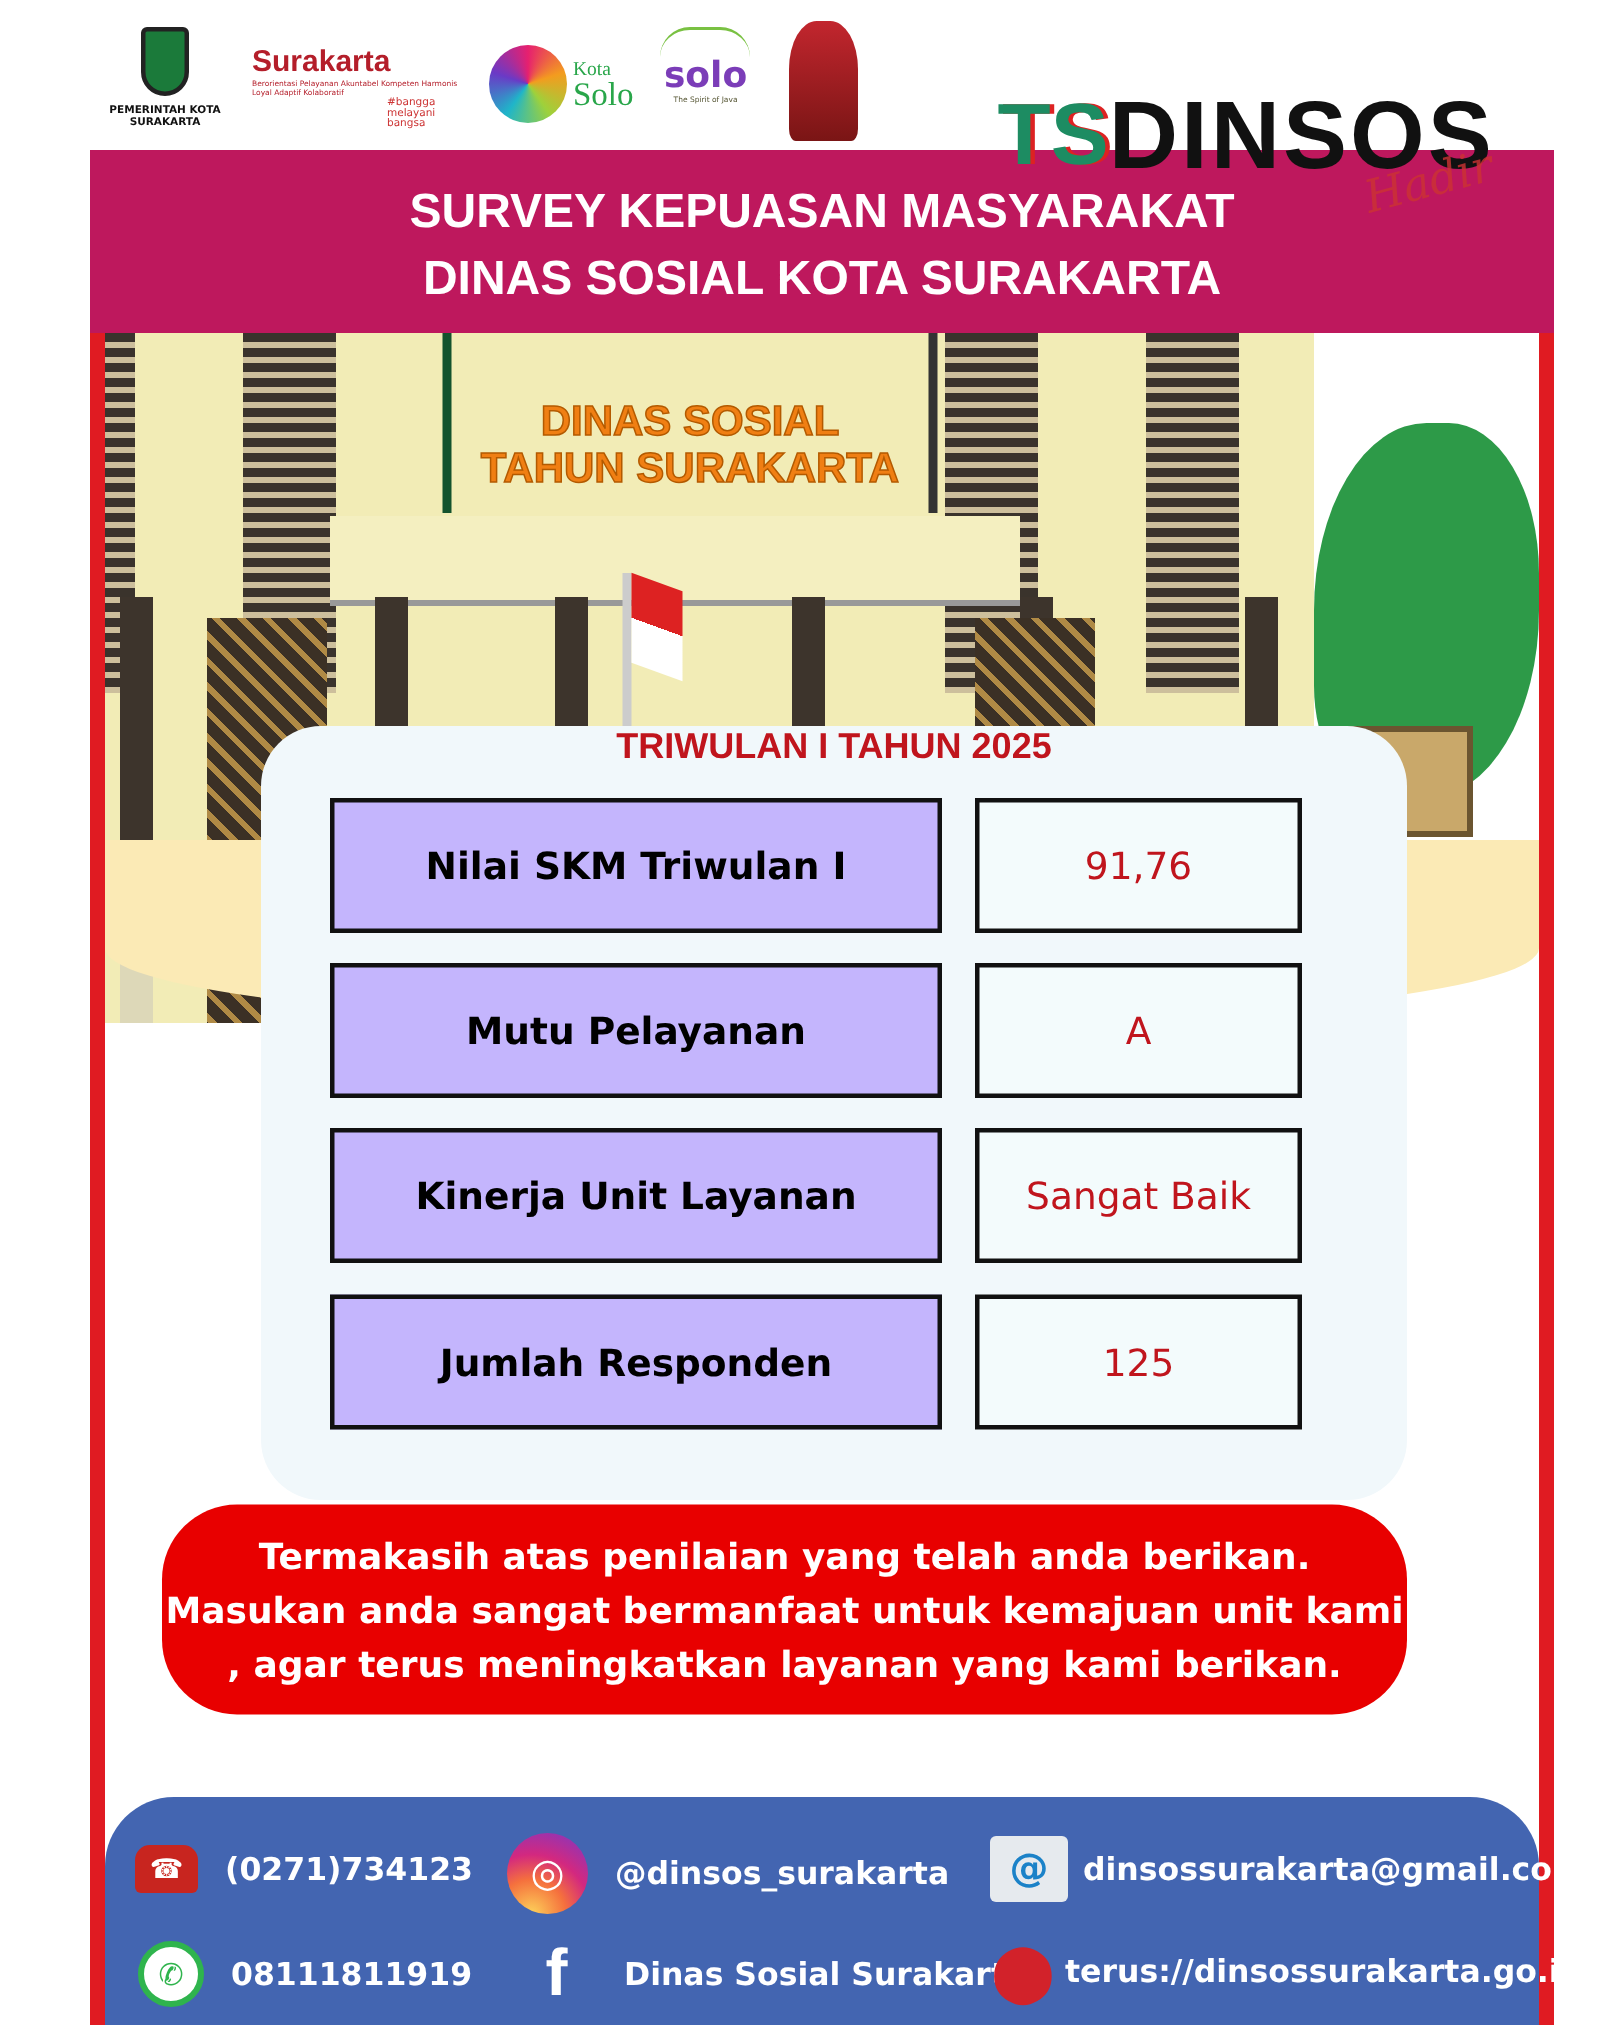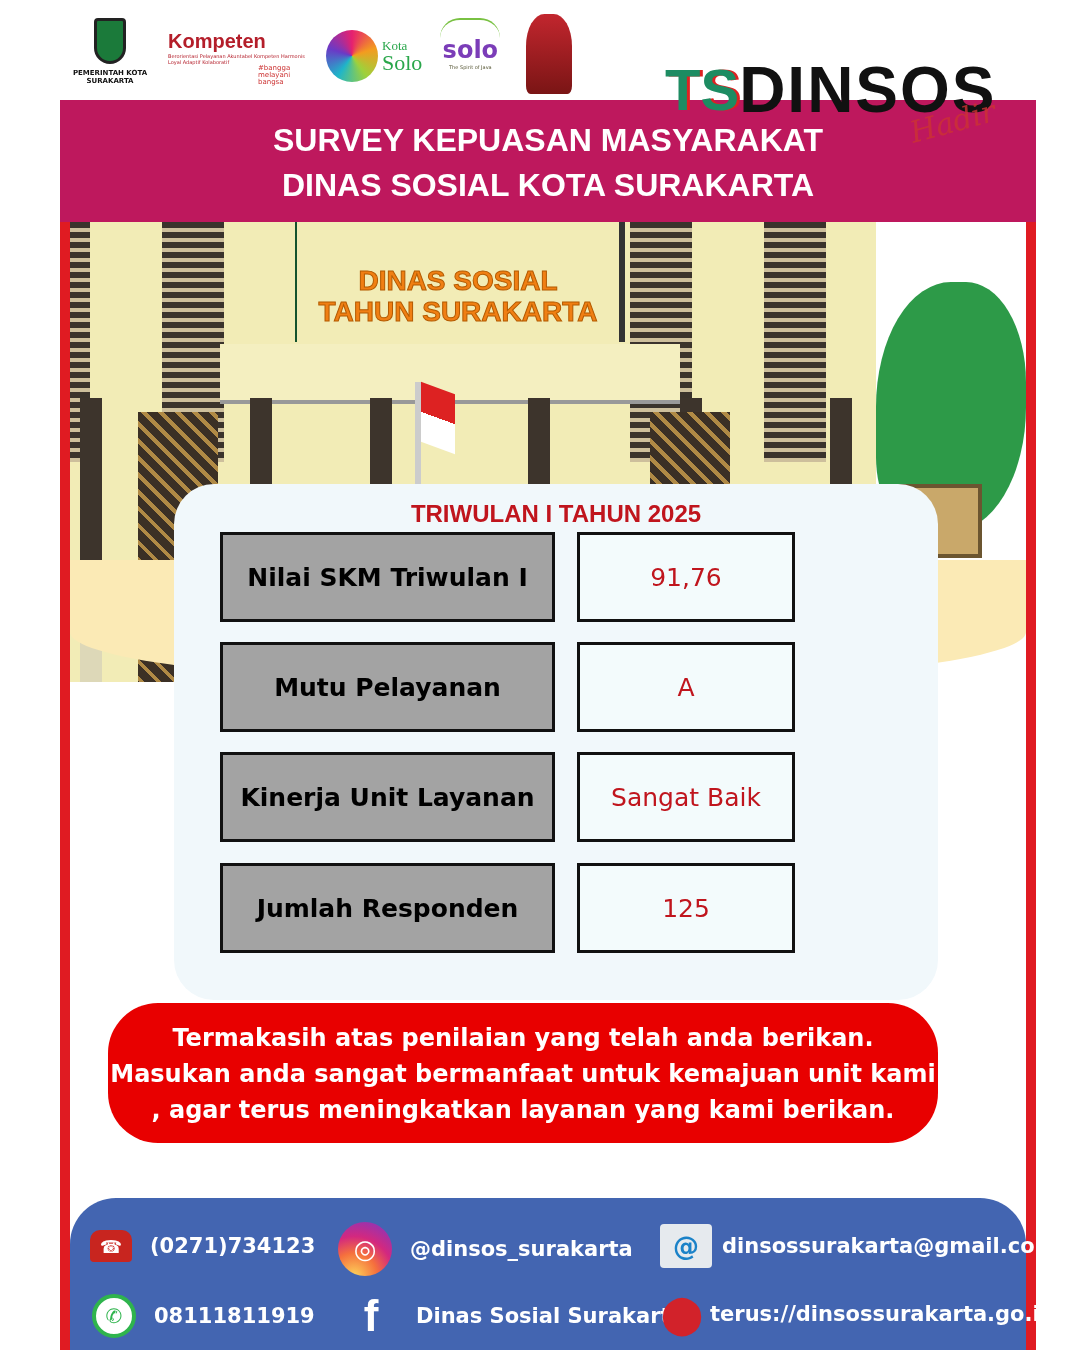--- a/index.html
+++ b/index.html
@@ -20,34 +20,34 @@
 .solo2 .sp{font-size:5px;color:#553}
 .wayang{width:46px;height:80px;background:linear-gradient(#c2262e,#7a1515);border-radius:40% 40% 10% 10%;margin-left:8px}
 .dinsos-logo{position:absolute;top:58px;left:665px;display:flex;align-items:center;z-index:3}
 .dinsos-logo .ts{font-size:58px;font-weight:900;color:#1d8c62;font-family:"Liberation Sans",sans-serif;line-height:1;text-shadow:3px 0 #d22}
 .dinsos-logo .d{font-size:64px;font-weight:900;color:#111;font-family:"Liberation Sans",sans-serif;letter-spacing:2px;line-height:1}
 .dinsos-logo .hd{position:absolute;right:0;top:46px;color:#c33;font-family:"DejaVu Serif",serif;font-style:italic;font-size:30px;opacity:.8;transform:rotate(-15deg)}
 .frame{position:absolute;top:100px;left:60px;width:976px;height:1260px;border-left:10px solid #e01b22;border-right:10px solid #e01b22;background:#fff}
 .banner{position:absolute;top:100px;left:60px;width:976px;height:122px;background:#be185d;text-align:center;color:#fff;font-weight:bold;font-size:32px;padding-top:18px;line-height:1.4;font-family:"Liberation Sans",sans-serif}
 .building{position:absolute;top:222px;left:70px;width:806px;height:460px;background:#f2ecb6;overflow:hidden}
 .building .col{position:absolute;top:0;width:62px;height:240px;background:repeating-linear-gradient(#3a332c 0 6px,#cdbf9c 6px 10px)}
-.building .sign{position:absolute;top:0;left:225px;width:330px;height:120px;text-align:center;padding-top:44px;color:#f07f13;font-weight:bold;font-size:28px;line-height:1.1;font-family:"Liberation Sans",sans-serif;-webkit-text-stroke:1px #b35a00;border-left:2px solid #14532d;border-right:6px solid #333}
+.building .sign{position:absolute;top:0;left:225px;width:330px;height:120px;text-align:center;padding-top:44px;color:#f07f13;font-weight:bold;font-size:28px;line-height:1.1;font-family:"Liberation Sans",sans-serif;-webkit-text-stroke:1px #b35a00;border-left:6px solid #14532d;border-right:6px solid #333}
 .building .plat{position:absolute;top:122px;left:150px;width:460px;height:60px;background:#f4efc0;border-bottom:4px solid #999}
 .building .pil{position:absolute;top:176px;width:22px;height:300px;background:linear-gradient(#3d342c 0 70%,#ddd8b8 70%)}
 .building .door{position:absolute;top:190px;width:80px;height:280px;background:repeating-linear-gradient(45deg,#3b3025 0 8px,#b08a45 8px 12px)}
 .flag{position:absolute;top:160px;left:345px;width:6px;height:320px;background:#ccc}
 .flagc{position:absolute;top:166px;left:351px;width:34px;height:60px;background:linear-gradient(#d22 50%,#fff 50%);transform:skewY(20deg)}
 .garden{position:absolute;top:222px;left:876px;width:150px;height:460px;background:#fff}
 .tree{position:absolute;top:60px;left:0;width:150px;height:250px;background:#2d9a48;border-radius:50% 40% 50% 30%}
 .board{position:absolute;top:262px;left:-24px;width:130px;height:74px;background:#c9a86a;border:4px solid #6b5530}
 .ground{position:absolute;top:560px;left:70px;width:956px;height:120px;background:#fbeab5;border-radius:0 0 40% 40%}
 .card{position:absolute;top:484px;left:174px;width:764px;height:516px;background:#f1f8fb;border-radius:40px}
-.card .title{position:absolute;top:16px;left:0;width:764px;text-align:center;font-weight:bold;font-size:24px;color:#c0151d;font-family:"Liberation Sans",sans-serif}
+.card .title{position:absolute;top:0;left:0;width:764px;text-align:center;font-weight:bold;font-size:24px;color:#c0151d;font-family:"Liberation Sans",sans-serif}
 .row{position:absolute;left:46px;display:flex;gap:22px}
-.lbl{width:335px;height:90px;background:#a3a3a3;border:3px solid #111;display:flex;align-items:center;justify-content:center;font-weight:bold;font-size:25px;color:#000}
+.lbl{width:408px;height:90px;background:#c4b5fd;border:3px solid #111;display:flex;align-items:center;justify-content:center;font-weight:bold;font-size:25px;color:#000}
 .val{width:218px;height:90px;background:#f3fbfc;border:3px solid #111;display:flex;align-items:center;justify-content:center;font-weight:normal;font-size:25px;color:#c0151d}
 .thanks{position:absolute;top:1003px;left:108px;width:830px;height:140px;background:#e80000;border-radius:50px;color:#fff;font-weight:bold;font-size:24px;text-align:center;line-height:36px;padding-top:17px}
 .footer{position:absolute;top:1198px;left:70px;width:956px;height:160px;background:#4365b1;border-radius:46px 46px 0 0}
 .ci{position:absolute;display:flex;align-items:center;gap:18px;color:#fff;font-weight:bold;font-size:21px}
 .ico{display:inline-flex;align-items:center;justify-content:center;color:#fff}
 .phone{width:42px;height:32px;background:#c8251f;border-radius:10px 10px 4px 4px;font-size:18px}
 .insta{width:54px;height:54px;border-radius:50%;background:radial-gradient(circle at 30% 100%,#fdd35a,#f5703d 35%,#d3287f 60%,#7a39c8);font-size:26px}
 .mail{width:52px;height:44px;background:#e6eaee;border-radius:4px;color:#1b82c8;font-size:26px}
 .wa{width:44px;height:44px;border-radius:50%;background:#fff;border:4px solid #2fb44d;color:#2fb44d;font-size:20px}
 .fb{width:30px;height:44px;font-size:44px;font-family:"Liberation Sans",sans-serif;color:#fff}
@@ -55,21 +55,21 @@
 </style>
 </head>
 <body>
 
 <div class="logos">
   <div class="pemkot">
     <div class="shield"></div>
     <span>PEMERINTAH KOTA SURAKARTA</span>
   </div>
   <div class="berakhlak">
-    <div class="t">Kompeten</div>
+    <div class="t">Surakarta</div>
     <div class="s">Berorientasi Pelayanan Akuntabel Kompeten Harmonis Loyal Adaptif Kolaboratif</div>
     <div class="h">#bangga melayani bangsa</div>
   </div>
   <div class="kotasolo">
     <div class="flower"></div>
     <div class="kt"><div>Kota</div><b>Solo</b></div>
   </div>
   <div class="solo2">
     <div class="w">solo</div>
     <div class="sp">The Spirit of Java</div>

